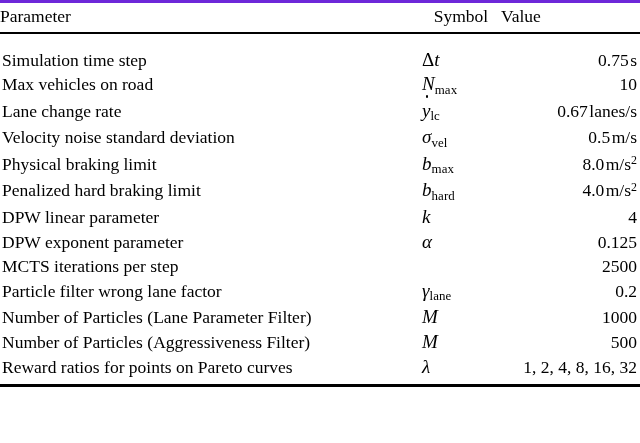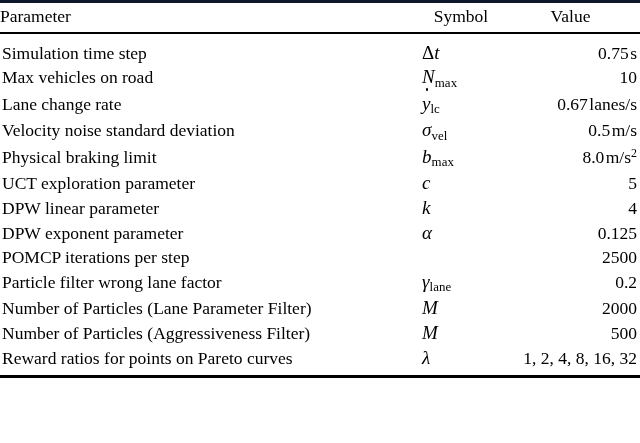--- a/index.html
+++ b/index.html
@@ -28,49 +28,49 @@
     table-layout: fixed;
     font-size: 17.5px;
   }
 
   table.param-table col.c-param  { width: 421px; }
   table.param-table col.c-symbol { width: 80px; }
   table.param-table col.c-value  { width: 139px; }
 
   
   thead tr.head-row th {
-    border-top: 3px solid #0f172a;
+    border-top: 3px solid #6d28d9;
     border-bottom: 2px solid #000;
     padding: 5px 0 6px 0;
     font-weight: normal;
     vertical-align: bottom;
     line-height: 1.0;
   }
   tbody tr:first-child td {
-    padding-top: 7px;
+    padding-top: 14px;
     margin-top: 19px;
   }
   tbody tr:last-child td {
     border-bottom: 3px solid #000;
     padding-bottom: 5px;
   }
   tbody td {
     padding: 0;
     height: 24.6px;
     line-height: 24.6px;
     vertical-align: baseline;
   }
 
   .col-param  { text-align: left;  padding-left: 2px; }
   .col-symbol { text-align: left;  padding-left: 1px; }
   .col-value  { text-align: right; padding-right: 3px; white-space: nowrap; }
 
   th.col-param  { text-align: left;  padding-left: 2px; }
   th.col-symbol { text-align: center;  padding-left: 1px; }
-  th.col-value  { text-align: center; padding-right: 3px; }
+  th.col-value  { text-align: left; padding-right: 3px; }
 
   .sym {
     font-style: italic;
     font-size: 19px;
     white-space: nowrap;
   }
   .sym .up {
     font-style: normal;
   }
   .sym sub {
@@ -142,48 +142,48 @@
           <td class="col-param">Velocity noise standard deviation</td>
           <td class="col-symbol"><span class="sym">σ<sub>vel</sub></span></td>
           <td class="col-value"><span class="val">0.5<span class="unit">m/s</span></span></td>
         </tr>
         <tr>
           <td class="col-param">Physical braking limit</td>
           <td class="col-symbol"><span class="sym">b<sub>max</sub></span></td>
           <td class="col-value"><span class="val">8.0<span class="unit">m/s<sup>2</sup></span></span></td>
         </tr>
         <tr>
-          <td class="col-param">UCT exploration parameter</td>
-          <td class="col-symbol"><span class="sym">c</span></td>
-          <td class="col-value"><span class="val">5</span></td>
+          <td class="col-param">Penalized hard braking limit</td>
+          <td class="col-symbol"><span class="sym">b<sub>hard</sub></span></td>
+          <td class="col-value"><span class="val">4.0<span class="unit">m/s<sup>2</sup></span></span></td>
         </tr>
         <tr>
           <td class="col-param">DPW linear parameter</td>
           <td class="col-symbol"><span class="sym">k</span></td>
           <td class="col-value"><span class="val">4</span></td>
         </tr>
         <tr>
           <td class="col-param">DPW exponent parameter</td>
           <td class="col-symbol"><span class="sym">α</span></td>
           <td class="col-value"><span class="val">0.125</span></td>
         </tr>
         <tr>
-          <td class="col-param">POMCP iterations per step</td>
+          <td class="col-param">MCTS iterations per step</td>
           <td class="col-symbol"><span class="sym"></span></td>
           <td class="col-value"><span class="val">2500</span></td>
         </tr>
         <tr>
           <td class="col-param">Particle filter wrong lane factor</td>
           <td class="col-symbol"><span class="sym">γ<sub>lane</sub></span></td>
           <td class="col-value"><span class="val">0.2</span></td>
         </tr>
         <tr>
           <td class="col-param">Number of Particles (Lane Parameter Filter)</td>
           <td class="col-symbol"><span class="sym">M</span></td>
-          <td class="col-value"><span class="val">2000</span></td>
+          <td class="col-value"><span class="val">1000</span></td>
         </tr>
         <tr>
           <td class="col-param">Number of Particles (Aggressiveness Filter)</td>
           <td class="col-symbol"><span class="sym">M</span></td>
           <td class="col-value"><span class="val">500</span></td>
         </tr>
         <tr>
           <td class="col-param">Reward ratios for points on Pareto curves</td>
           <td class="col-symbol"><span class="sym">λ</span></td>
           <td class="col-value"><span class="val">1, 2, 4, 8, 16, 32</span></td>

